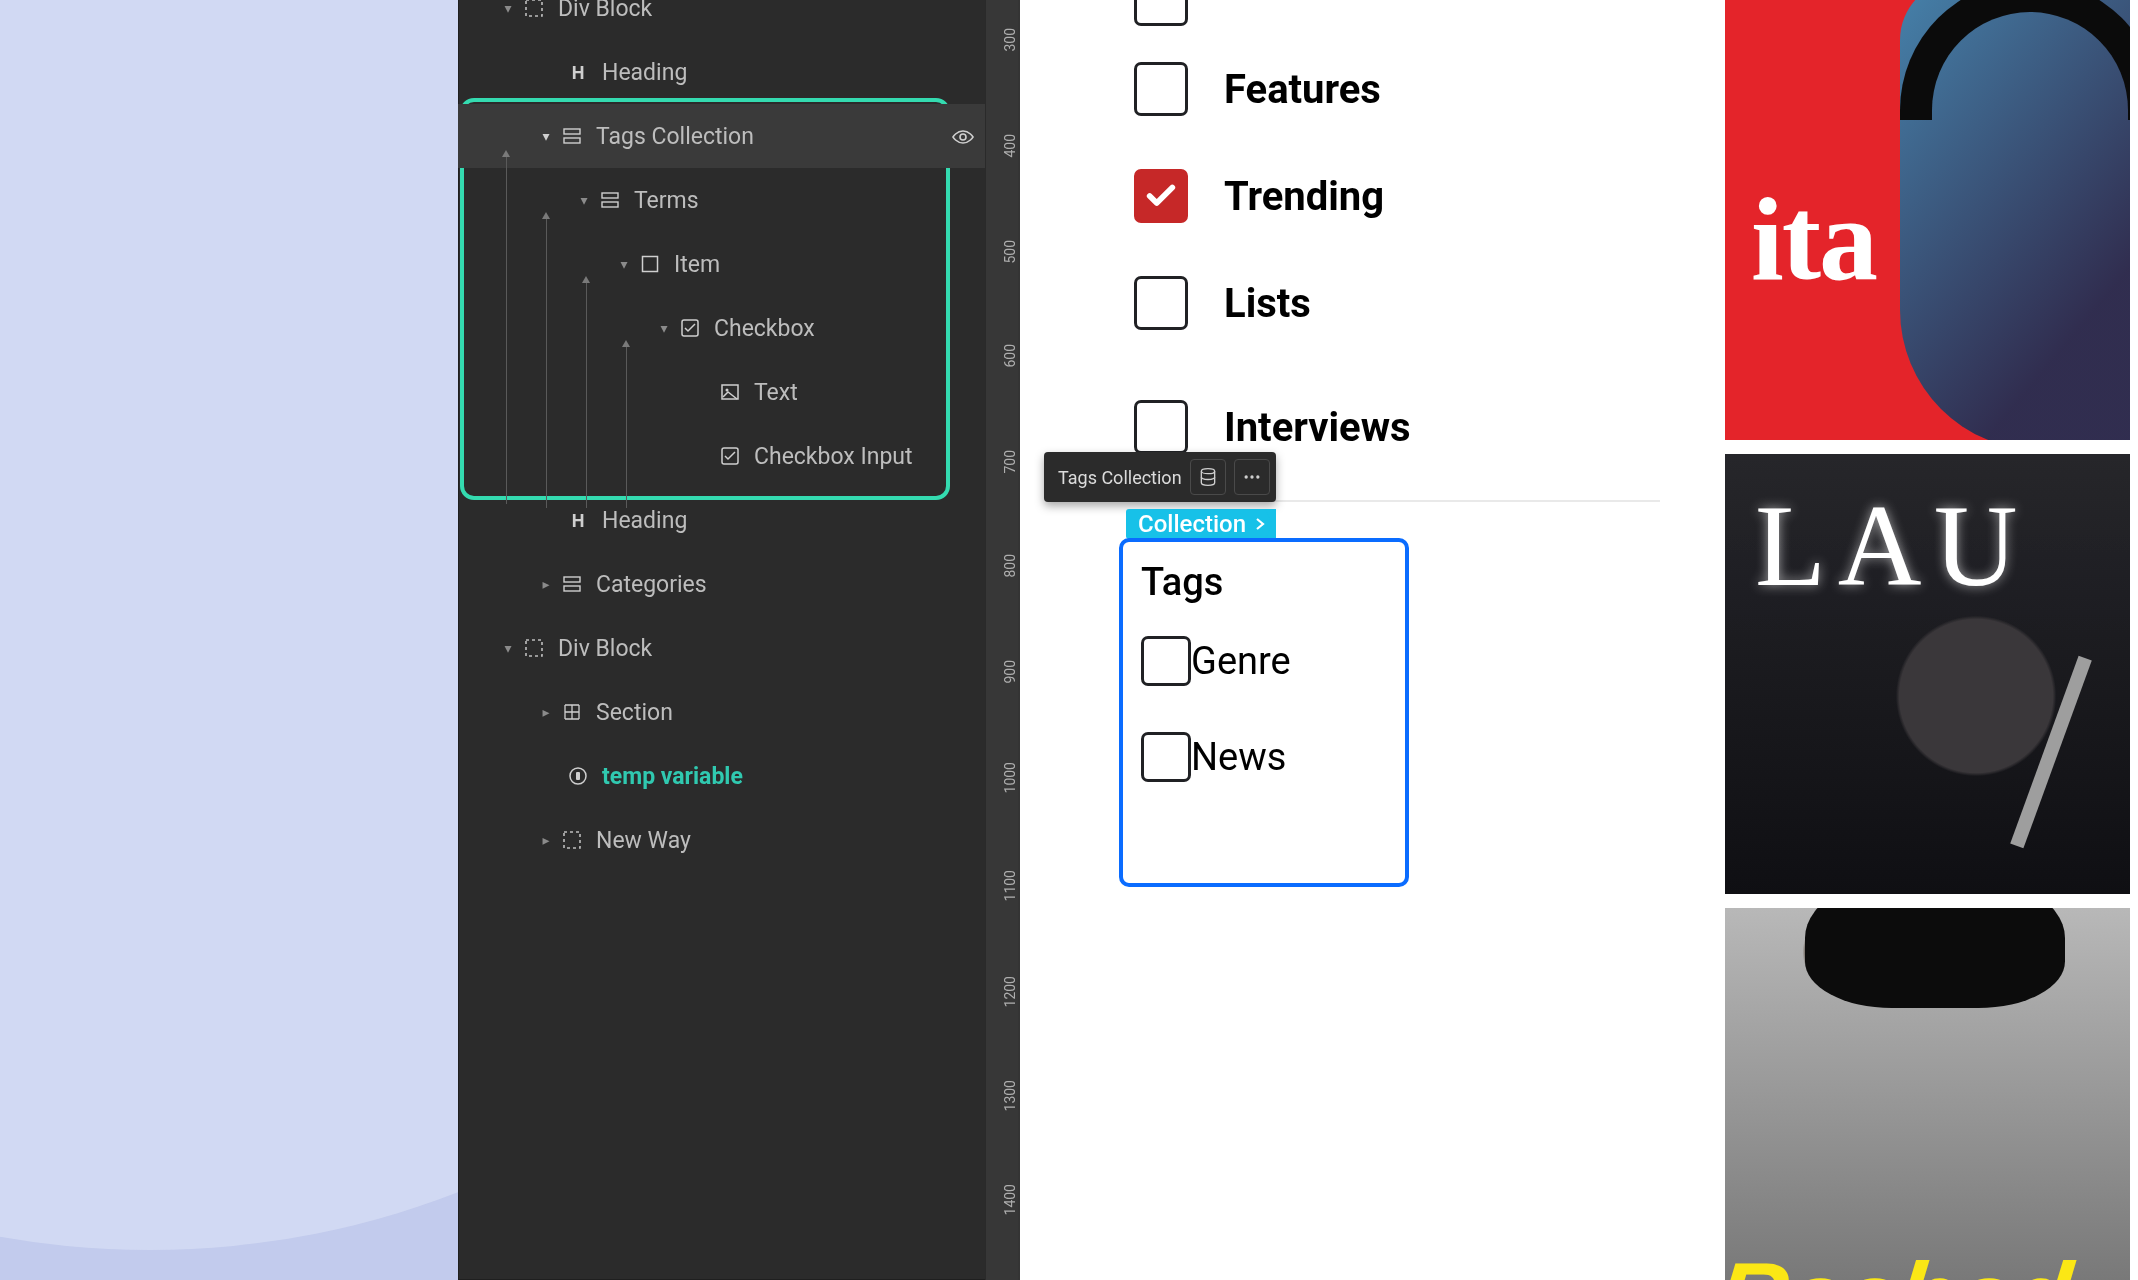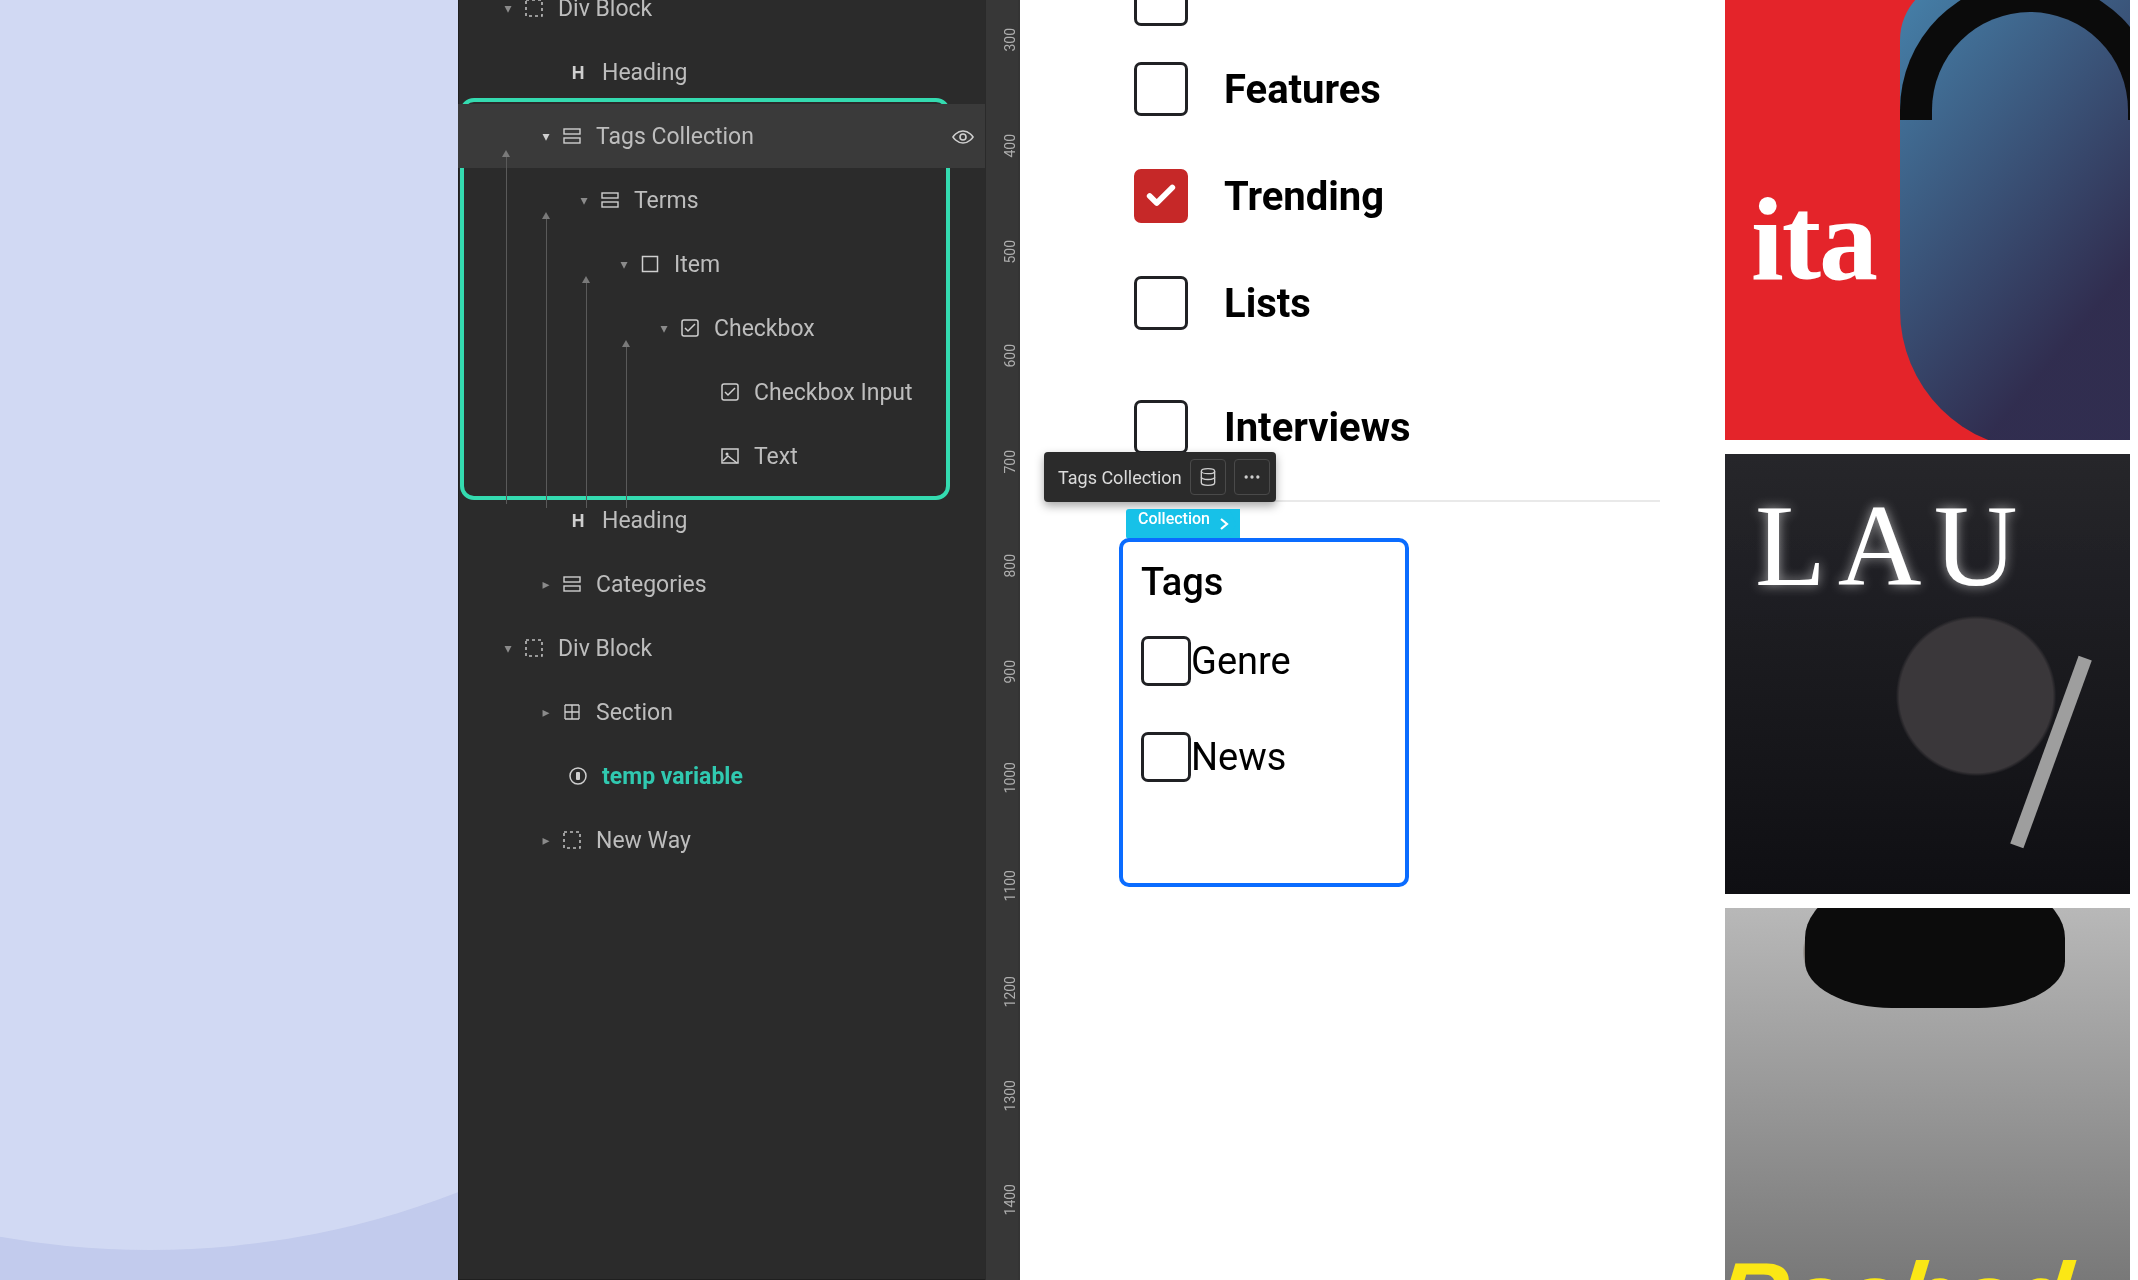--- a/index.html
+++ b/index.html
@@ -122,22 +122,22 @@
     position:absolute; left:24px; top:482px;
     height:50px; background:#2b2b2b; border-radius:4px;
     display:flex; align-items:center; padding:0 6px 0 14px; gap:8px;
     box-shadow:0 4px 10px rgba(0,0,0,0.35);
   }
   .sel-toolbar .lbl { color:#dcdcdc; font-size:18px; }
   .sel-toolbar .tbtn { width:36px; height:36px; border-radius:4px; display:flex;align-items:center;justify-content:center; border:1px solid #4a4a4a; }
   .pill {
     position:absolute; left:106px; top:539px;
     height:30px; background:#17c1e8; color:#fff; border-radius:3px 0 0 3px;
-    display:flex; align-items:flex-start; padding:0 4px 0 12px;
-    font-size:16px; font-weight:500;
+    display:flex; align-items:center; padding:0 4px 0 12px;
+    font-size:24px; font-weight:500;
   }
   .pill .chev {
     width:22px; height:30px; background:#17c1e8;
     display:flex; align-items:center; justify-content:center; margin-left:4px;
     clip-path: polygon(0 0, 70% 0, 100% 50%, 70% 100%, 0 100%);
   }
 
   .sel-box {
     position:absolute; left:99px; top:568px;
     width:290px; height:349px;
@@ -273,37 +273,37 @@
         </span>
         <span>Checkbox</span>
       </div>
       <div class="treeconn" style="left:168px; top:368px; height:164px;"></div>
       <div class="arrowUp" style="left:164px; top:364px;"></div>
 
       <div class="row" style="padding-left:236px;">
         <span class="caret"></span>
         <span class="ico">
           <svg width="20" height="20" viewBox="0 0 20 20" fill="none">
-              <rect x="2" y="2" width="16" height="16" rx="2" stroke="#cfcfcf" stroke-width="1.5"></rect>
-              <path d="M5 10l3 3 7-7" stroke="#cfcfcf" stroke-width="1.5"></path>
-            </svg>
-        </span>
-        <span>Checkbox Input</span>
-      </div>
-
-      <div class="row" style="padding-left:236px;">
-        <span class="caret"></span>
-        <span class="ico">
-          <svg width="20" height="20" viewBox="0 0 20 20" fill="none">
               <rect x="2" y="3" width="16" height="14" stroke="#cfcfcf" stroke-width="1.5"></rect>
               <circle cx="7" cy="8" r="1.5" fill="#cfcfcf"></circle>
               <path d="M3 15l5-5 9 7" stroke="#cfcfcf" stroke-width="1.5"></path>
             </svg>
         </span>
         <span>Text</span>
+      </div>
+
+      <div class="row" style="padding-left:236px;">
+        <span class="caret"></span>
+        <span class="ico">
+          <svg width="20" height="20" viewBox="0 0 20 20" fill="none">
+              <rect x="2" y="2" width="16" height="16" rx="2" stroke="#cfcfcf" stroke-width="1.5"></rect>
+              <path d="M5 10l3 3 7-7" stroke="#cfcfcf" stroke-width="1.5"></path>
+            </svg>
+        </span>
+        <span>Checkbox Input</span>
       </div>
 
       <div class="row" style="padding-left:84px;">
         <span class="caret"></span>
         <span class="ico" style="font-weight:700;color:#cfcfcf;font-size:18px;">H</span>
         <span>Heading</span>
       </div>
 
       <div class="row" style="padding-left:78px;">
         <span class="caret" style="color:#8b8b8b;">▸</span>

